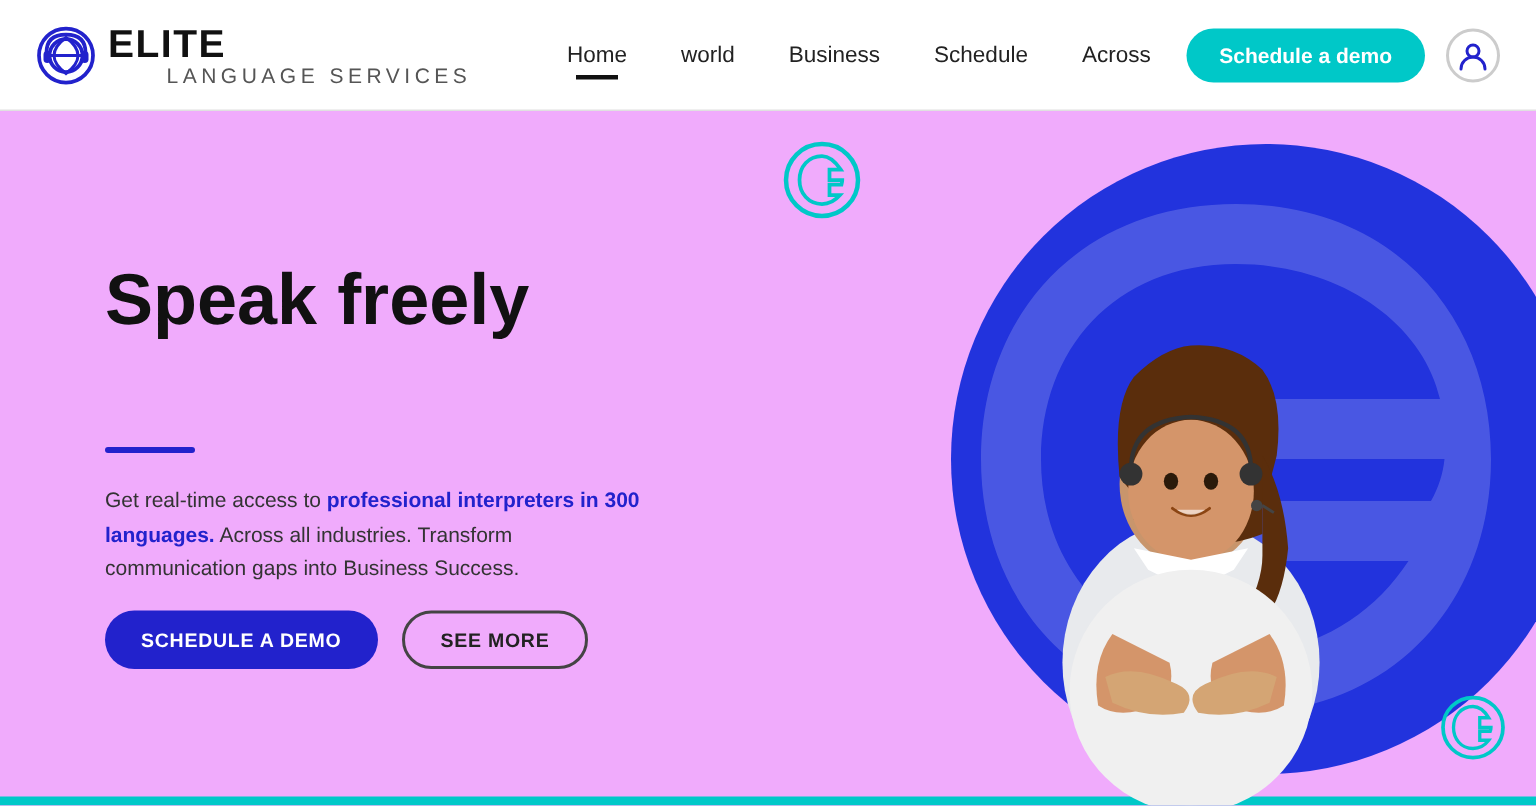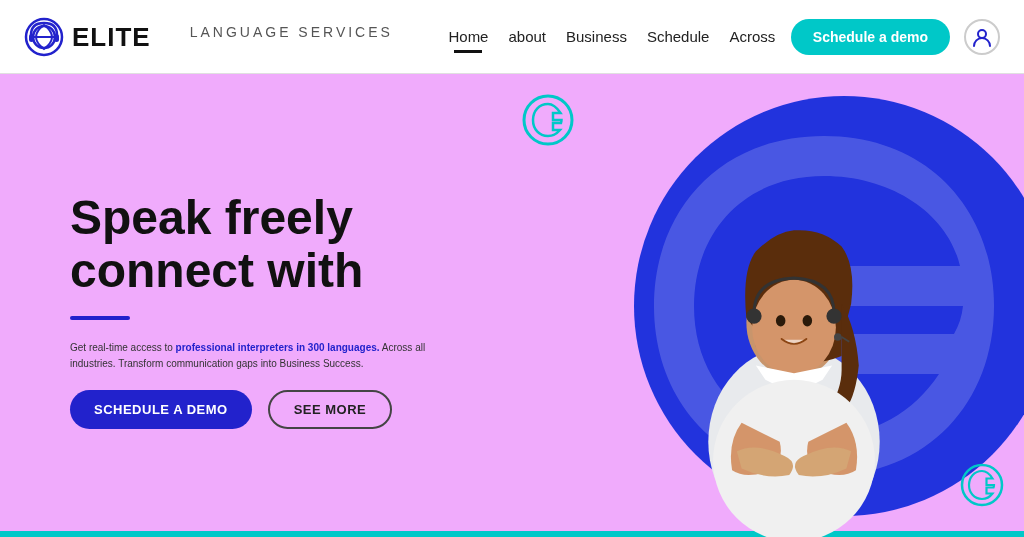--- a/index.html
+++ b/index.html
@@ -25,20 +25,21 @@
       gap: 8px;
     }
 
     .logo-icon {
       width: 40px;
       height: 40px;
     }
 
     .logo-text-area {
       display: flex;
+      flex-direction: column;
     }
 
     .logo-title {
       font-size: 26px;
       font-weight: 900;
       color: #111;
       letter-spacing: 1px;
       line-height: 1;
     }
 
@@ -46,21 +47,21 @@
       font-size: 14px;
       letter-spacing: 3px;
       color: #555;
       text-transform: uppercase;
       padding-left: 39px;
     }
 
     .nav {
       display: flex;
       align-items: center;
-      gap: 20px;
+      gap: 36px;
       margin-left: 40px;
     }
 
     .nav-item {
       font-size: 15px;
       color: #222;
       text-decoration: none;
       cursor: pointer;
       position: relative;
     }
@@ -135,21 +136,21 @@
 
     .blue-underline {
       width: 60px;
       height: 4px;
       background: #2222cc;
       margin-bottom: 20px;
       border-radius: 2px;
     }
 
     .hero-description {
-      font-size: 10px;
+      font-size: 14px;
       color: #333;
       line-height: 1.6;
       max-width: 360px;
       margin-bottom: 18px;
     }
 
     .hero-description strong {
       color: #2222cc;
       font-weight: 700;
     }
@@ -281,21 +282,21 @@
       <rect x="30" y="17" width="5" height="8" rx="2.5" fill="#2222cc"></rect>
     </svg>
     <div class="logo-text-area">
       <span class="logo-title">ELITE</span>
       <span class="logo-subtitle">LANGUAGE SERVICES</span>
     </div>
   </div>
 
   <nav class="nav">
     <a class="nav-item active">Home</a>
-    <a class="nav-item">about</a>
+    <a class="nav-item">world</a>
     <a class="nav-item">Business</a>
     <a class="nav-item">Schedule</a>
     <a class="nav-item">Across</a>
   </nav>
 
   <div class="header-right">
     <button class="schedule-btn">Schedule a demo</button>
     <div class="user-icon-circle">
       <svg width="22" height="22" viewBox="0 0 22 22" fill="none">
         <circle cx="11" cy="8" r="4" stroke="#2222cc" stroke-width="2"></circle>
@@ -303,21 +304,21 @@
       </svg>
     </div>
   </div>
 </div>
 
 <div class="main">
 
   <div class="left-content">
     <h1 class="hero-title">
       <span>Speak freely</span><br>
-      <span>connect with</span><br>
+      <br>
     </h1>
     <div class="blue-underline"></div>
     <p class="hero-description">
       <span>Get real-time access to </span><strong>professional interpreters in 300 languages.</strong><span> Across all industries. Transform communication gaps into Business Success.</span>
     </p>
     <div class="btn-row">
       <button class="btn-primary">SCHEDULE A DEMO</button>
       <button class="btn-outline">SEE MORE</button>
     </div>
   </div>

